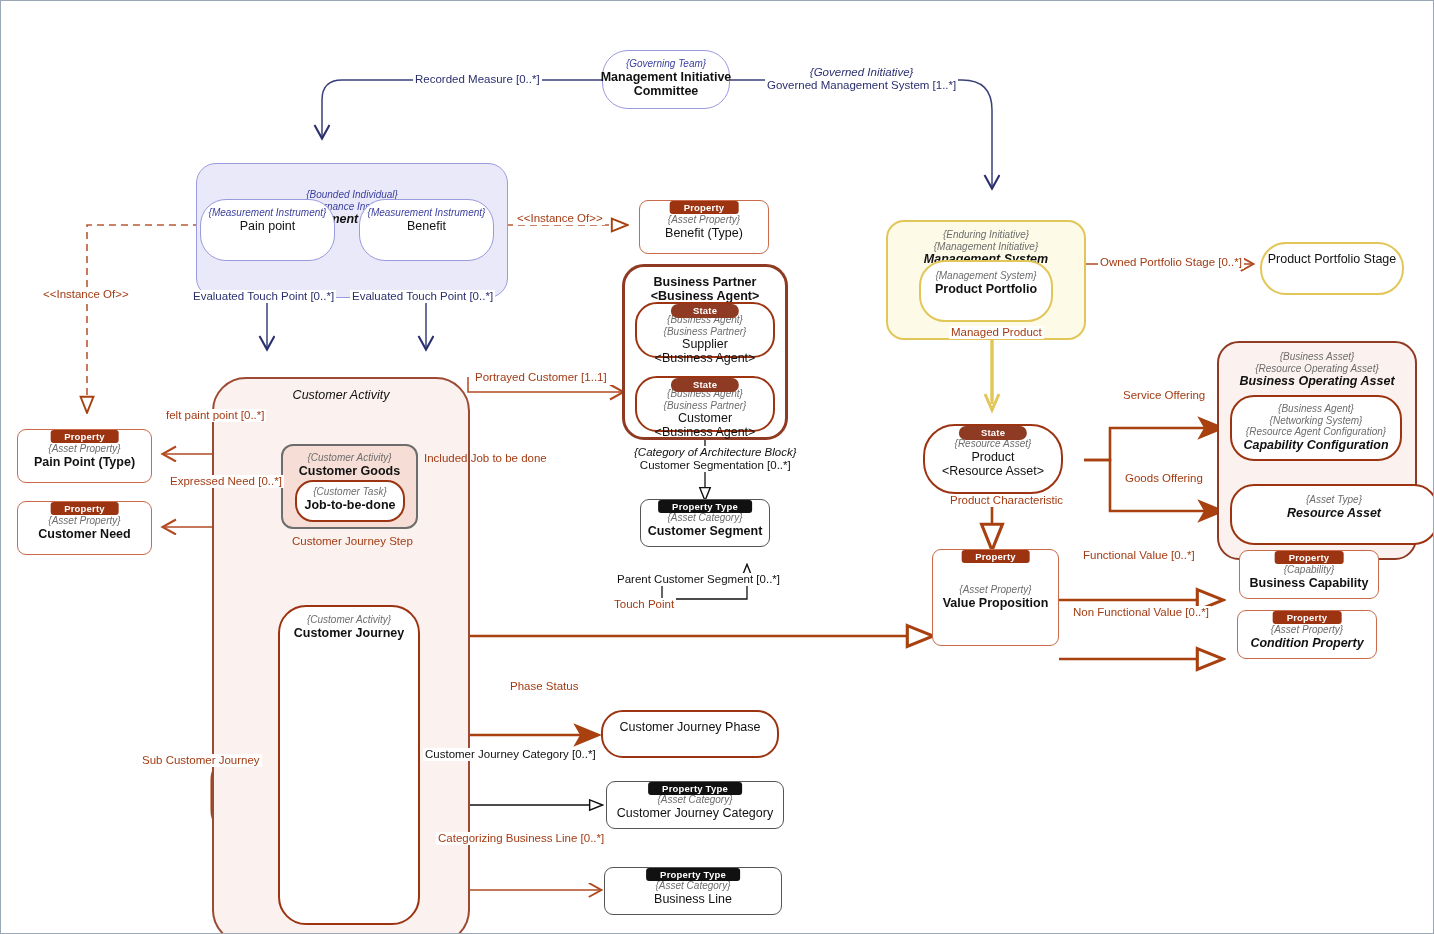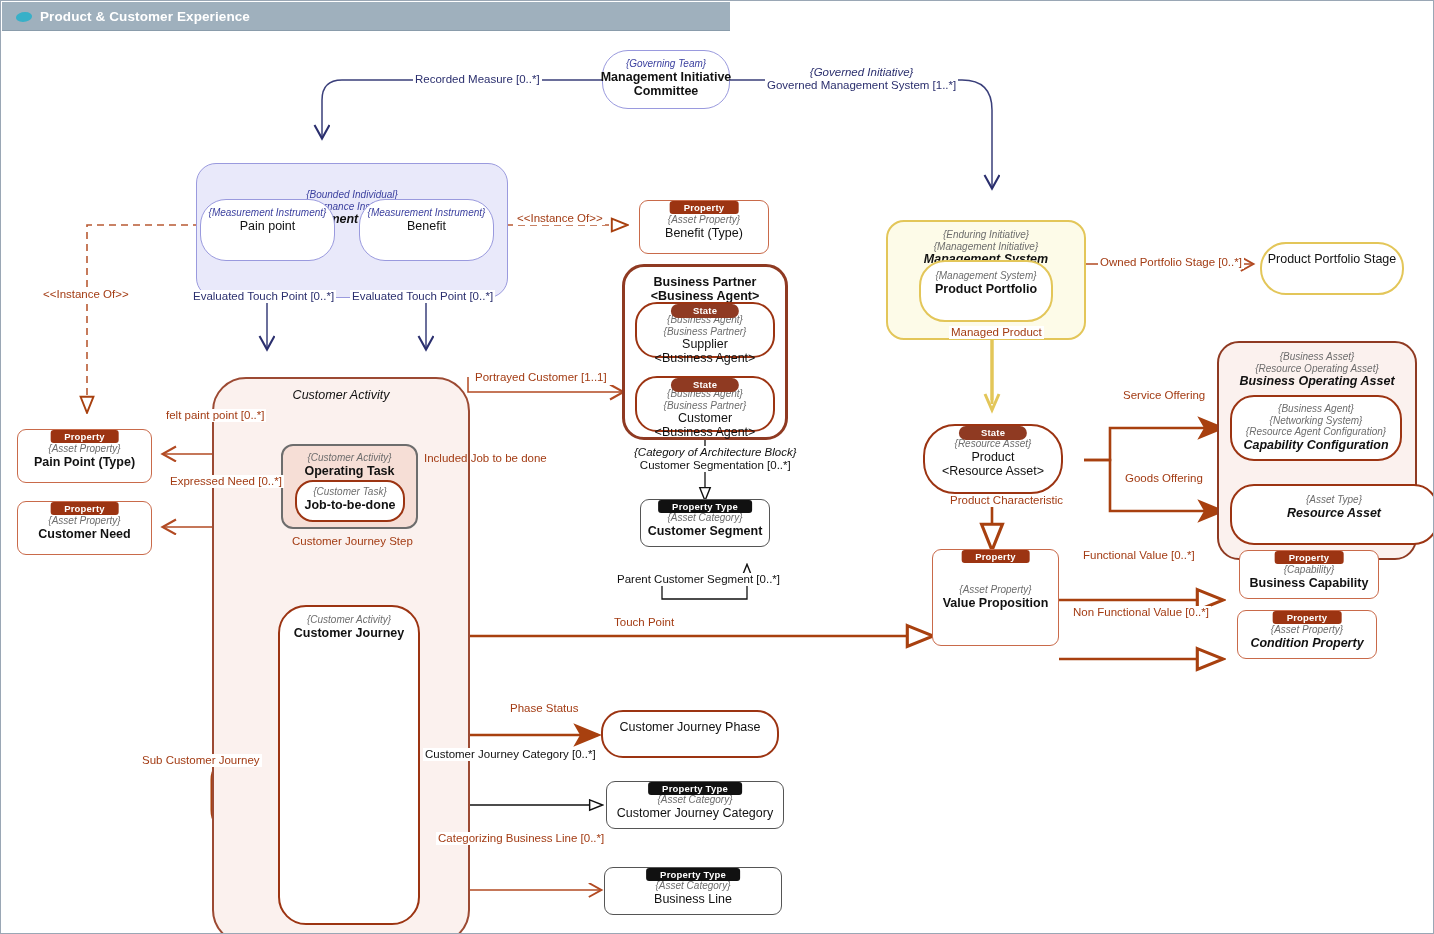--- a/index.html
+++ b/index.html
@@ -54,24 +54,20 @@
   .elab.blue{color:#2b2f6e;}
   .elab.red{color:#a33c14;}
   .elab.black{color:#111;}
   .elab .it{font-style:italic;display:block;}
 </style>
 </head>
 <body>
 
 <div id="page">
 
-  <div id="titlebar">
-    <div class="tb-icon"></div>
-    <div class="tb-text">Product &amp; Customer Experience</div>
-  </div>
 
   <div id="canvas">
 
   <svg id="wires" viewBox="0 0 1431 901">
     <defs>
       <marker id="ablue" markerWidth="12" markerHeight="12" refX="9" refY="5" orient="auto">
         <path d="M1,0 L10,5 L1,10" fill="none" stroke="#2b2f6e" stroke-width="1.4"></path>
       </marker>
       <marker id="ared" markerWidth="12" markerHeight="12" refX="9" refY="5" orient="auto">
         <path d="M1,0 L10,5 L1,10" fill="none" stroke="#b24a22" stroke-width="1.4"></path>
@@ -161,21 +157,21 @@
               border-radius:34px;background:#fbf1ee;">
     <div class="clabel" style="top:9px;">
       <div class="nm" style="font-style:italic;">Customer Activity</div>
     </div>
   </div>
 
   <div class="cont" style="left:279px;top:412px;width:137px;height:85px;border:2.4px solid #6d6d6d;
               border-radius:12px;background:#f6ded6;z-index:6;">
     <div class="clabel" style="top:6px;">
       <div class="ster">{Customer Activity}</div>
-      <div class="nm b">Operating Task</div>
+      <div class="nm b">Customer Goods</div>
     </div>
   </div>
 
   <div class="cont" style="left:620px;top:232px;width:166px;height:176px;border:3px solid #8f3a22;
               border-radius:22px;background:#fff;z-index:4;">
     <div class="clabel" style="top:8px;">
       <div class="nm b">Business Partner</div>
       <div class="nm b">&lt;Business Agent&gt;</div>
     </div>
   </div>
@@ -353,22 +349,22 @@
 
   <div class="elab red" style="left:471px;top:339px;">Portrayed Customer [1..1]</div>
 
   <div class="elab black" style="left:630px;top:414px;">
     <span class="it">{Category of Architecture Block}</span>
     <span>Customer Segmentation [0..*]</span>
   </div>
 
   <div class="elab black" style="left:613px;top:541px;">Parent Customer Segment [0..*]</div>
 
-  <div class="elab red" style="left:610px;top:566px;margin-top:18px;">Touch Point</div>
-  <div class="elab red" style="left:506px;top:648px;margin-top:22px;">Phase Status</div>
+  <div class="elab red" style="left:610px;top:566px;">Touch Point</div>
+  <div class="elab red" style="left:506px;top:648px;">Phase Status</div>
   <div class="elab black" style="left:421px;top:716px;">Customer Journey Category [0..*]</div>
   <div class="elab red" style="left:434px;top:800px;">Categorizing Business Line [0..*]</div>
   <div class="elab red" style="left:138px;top:722px;">Sub Customer Journey</div>
 
   <div class="elab red" style="left:1096px;top:224px;">Owned Portfolio Stage [0..*]</div>
   <div class="elab red" style="left:947px;top:294px;">Managed Product</div>
   <div class="elab red" style="left:1119px;top:357px;">Service Offering</div>
   <div class="elab red" style="left:1121px;top:440px;">Goods Offering</div>
   <div class="elab red" style="left:936px;top:462px;margin-left:10px;">Product Characteristic</div>
   <div class="elab red" style="left:1079px;top:517px;">Functional Value [0..*]</div>

